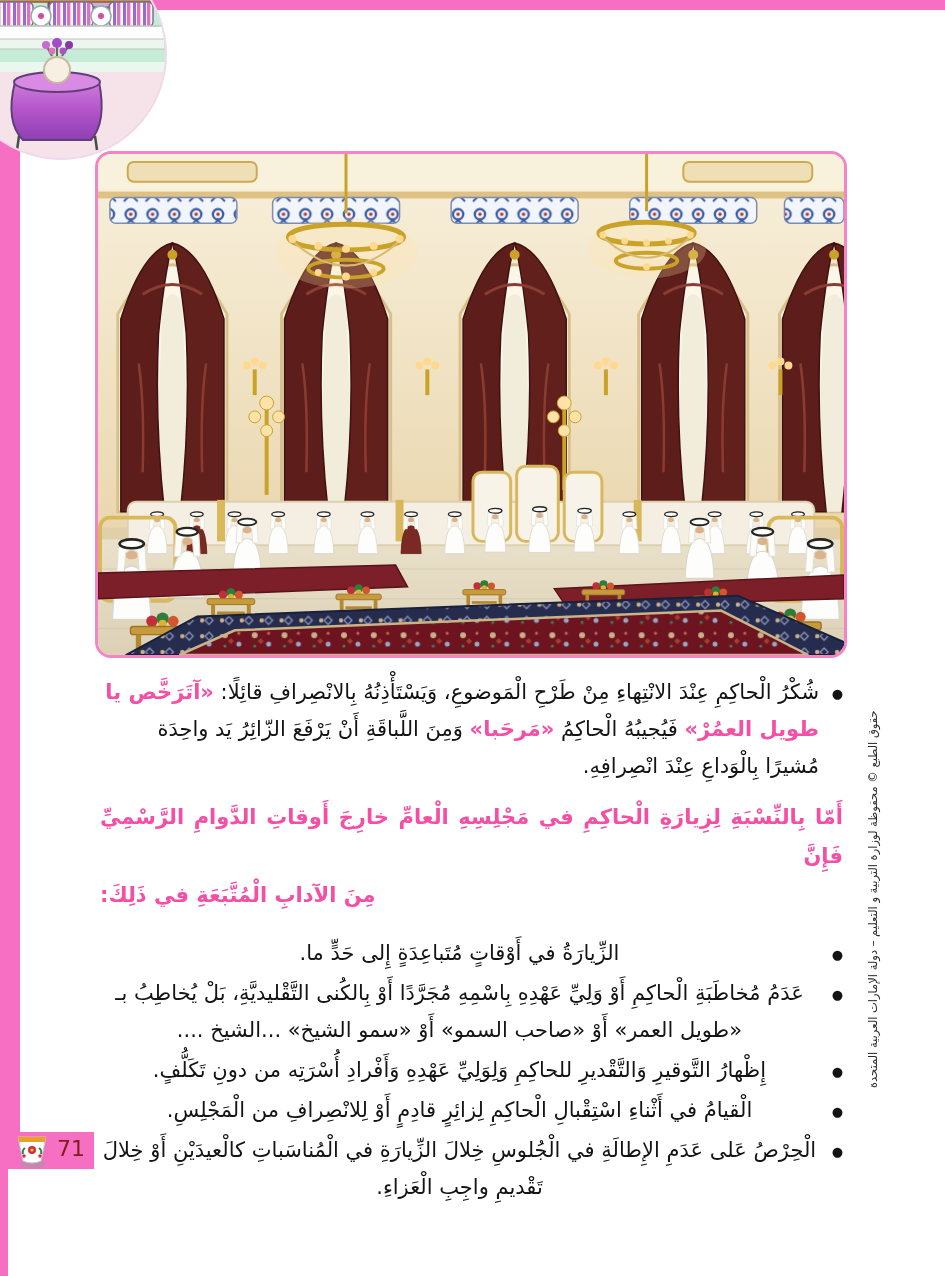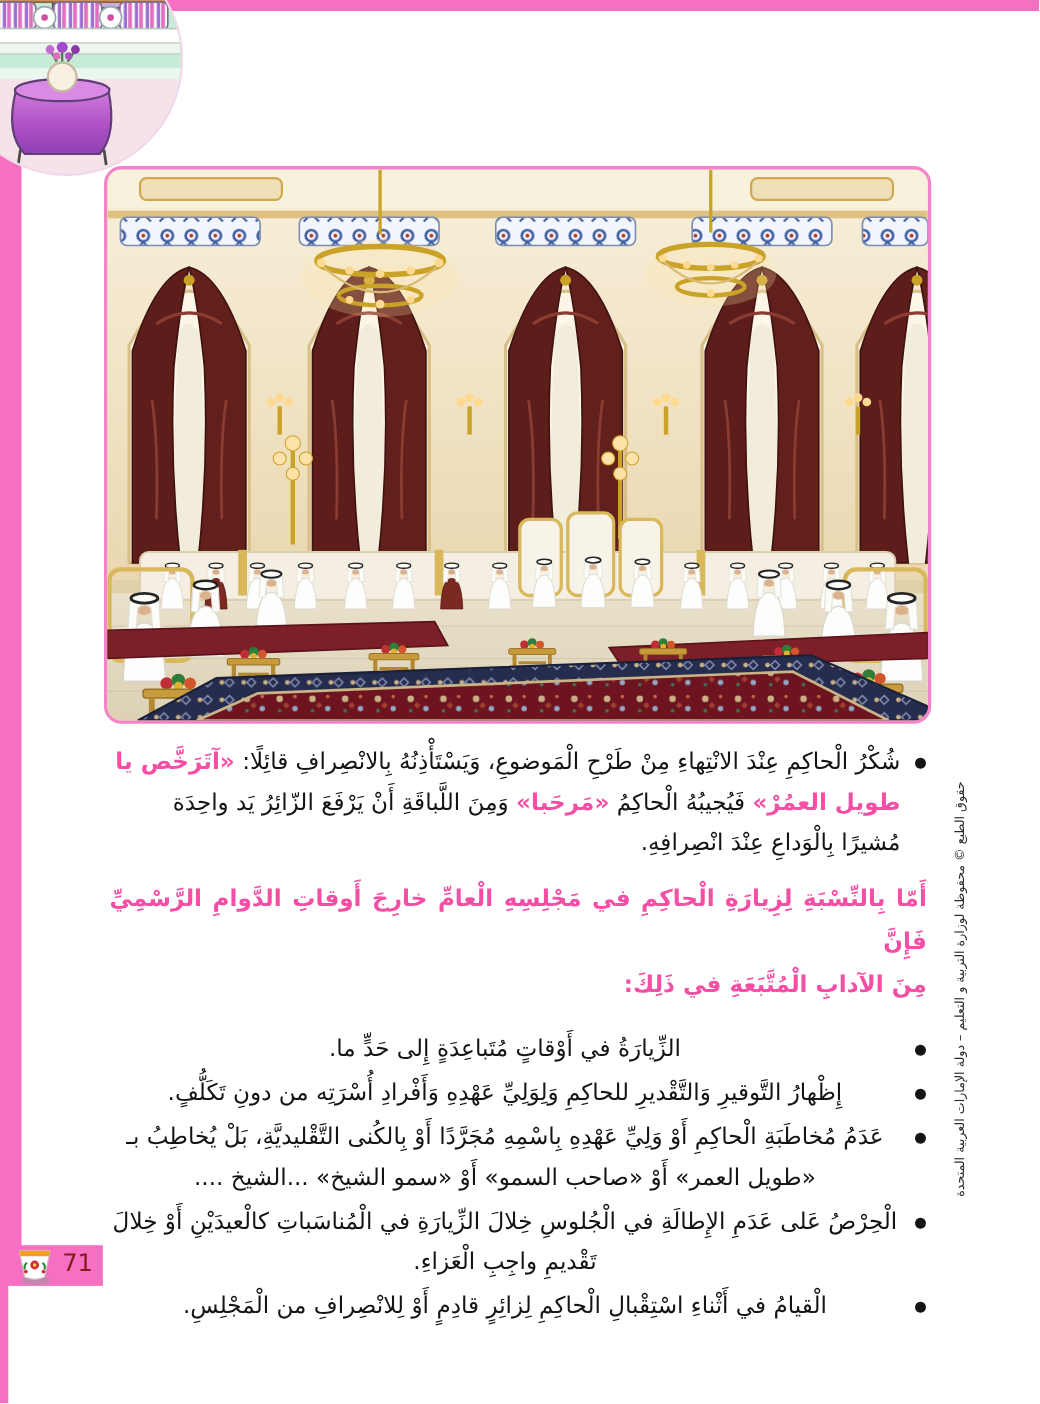--- a/index.html
+++ b/index.html
@@ -18,21 +18,21 @@
      border:3px solid #f583c8;border-radius:16px;overflow:hidden;box-sizing:border-box;background:#efe3c2;}
   .photo svg{display:block;width:100%;height:100%;}
   
   .text-block{position:absolute;right:102px;top:674px;width:743px;direction:rtl;
       color:#141414;font-size:21px;line-height:37px;text-align:right;}
   .b-item{position:relative;padding-right:24px;margin-bottom:3px;}
   .b-item::before{content:"●";position:absolute;right:0;top:1px;font-size:13px;color:#141414;}
   .pink-inline{color:#f44fa5;font-weight:bold;}
   .pink-heading{color:#f44fa5;font-weight:bold;margin:13px 0 20px 0;line-height:39px;}
   .pink-heading .h1x{text-align:justify;text-align-last:justify;}
-  .pink-heading .h2x{text-align:right;}
+  .pink-heading .h2x{text-align:left;}
   ul.dots{list-style:none;margin:0;padding:0;text-align:center;}
   
   .copyright{position:absolute;left:866px;top:1088px;transform:rotate(-90deg);
      transform-origin:0 0;white-space:nowrap;font-size:11.5px;color:#2a2a2a;direction:rtl;}
   
   .page-band{position:absolute;left:0;top:1132px;width:94px;height:37px;background:#f76fc3;}
   .page-num{position:absolute;right:9px;top:4px;font-size:22px;color:#7f1d1d;direction:ltr;}
   .cup-icon{position:absolute;left:14px;top:1131px;width:36px;height:38px;z-index:6;}
 </style>
 </head>
@@ -319,24 +319,24 @@
       <span>شُكْرُ الْحاكِمِ عِنْدَ الانْتِهاءِ مِنْ طَرْحِ الْمَوضوعِ، وَيَسْتَأْذِنُهُ بِالانْصِرافِ قائِلًا: </span><span class="pink-inline">«آتَرَخَّص يا طويل العمُرْ»</span><span> فَيُجيبُهُ الْحاكِمُ </span><span class="pink-inline">«مَرحَبا»</span><span> وَمِنَ اللَّباقَةِ أَنْ يَرْفَعَ الزّائِرُ يَد واحِدَة مُشيرًا بِالْوَداعِ عِنْدَ انْصِرافِهِ.</span>
     </div>
 
     <div class="pink-heading">
       <div class="h1x">أَمّا بِالنِّسْبَةِ لِزِيارَةِ الْحاكِمِ في مَجْلِسِهِ الْعامِّ خارِجَ أَوقاتِ الدَّوامِ الرَّسْمِيِّ فَإِنَّ</div>
       <div class="h2x">مِنَ الآدابِ الْمُتَّبَعَةِ في ذَلِكَ:</div>
     </div>
 
     <ul class="dots">
       <li class="b-item">الزِّيارَةُ في أَوْقاتٍ مُتَباعِدَةٍ إِلى حَدٍّ ما.</li>
+      <li class="b-item">عَدَمُ مُخاطَبَةِ الْحاكِمِ أَوْ وَلِيِّ عَهْدِهِ بِاسْمِهِ مُجَرَّدًا أَوْ بِالكُنى التَّقْليديَّةِ، بَلْ يُخاطِبُ بـ «طويل العمر» أَوْ «صاحب السمو» أَوْ «سمو الشيخ» ...الشيخ ....</li>
       <li class="b-item">إِظْهارُ التَّوقيرِ وَالتَّقْديرِ للحاكِمِ وَلِوَلِيِّ عَهْدِهِ وَأَفْرادِ أُسْرَتِه من دونِ تَكَلُّفٍ.</li>
-      <li class="b-item">عَدَمُ مُخاطَبَةِ الْحاكِمِ أَوْ وَلِيِّ عَهْدِهِ بِاسْمِهِ مُجَرَّدًا أَوْ بِالكُنى التَّقْليديَّةِ، بَلْ يُخاطِبُ بـ «طويل العمر» أَوْ «صاحب السمو» أَوْ «سمو الشيخ» ...الشيخ ....</li>
+      <li class="b-item">الْقيامُ في أَثْناءِ اسْتِقْبالِ الْحاكِمِ لِزائِرٍ قادِمٍ أَوْ لِلانْصِرافِ من الْمَجْلِسِ.</li>
       <li class="b-item">الْحِرْصُ عَلى عَدَمِ الإِطالَةِ في الْجُلوسِ خِلالَ الزِّيارَةِ في الْمُناسَباتِ كالْعيدَيْنِ أَوْ خِلالَ تَقْديمِ واجِبِ الْعَزاءِ.</li>
-      <li class="b-item">الْقيامُ في أَثْناءِ اسْتِقْبالِ الْحاكِمِ لِزائِرٍ قادِمٍ أَوْ لِلانْصِرافِ من الْمَجْلِسِ.</li>
     </ul>
   </div>
 
   <div class="copyright">حقوق الطبع © محفوظة لوزارة التربية و التعليم – دولة الإمارات العربية المتحدة</div>
 
   <div class="page-band">
     <div class="page-num">71</div>
   </div>
   <div class="cup-icon">
     <svg viewBox="0 0 36 38">

